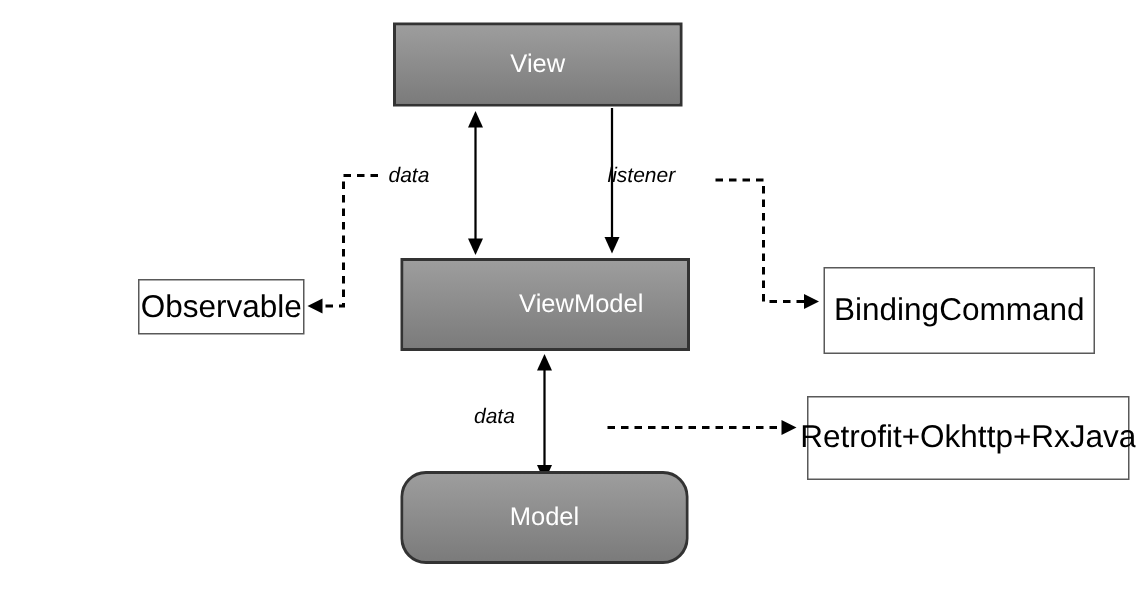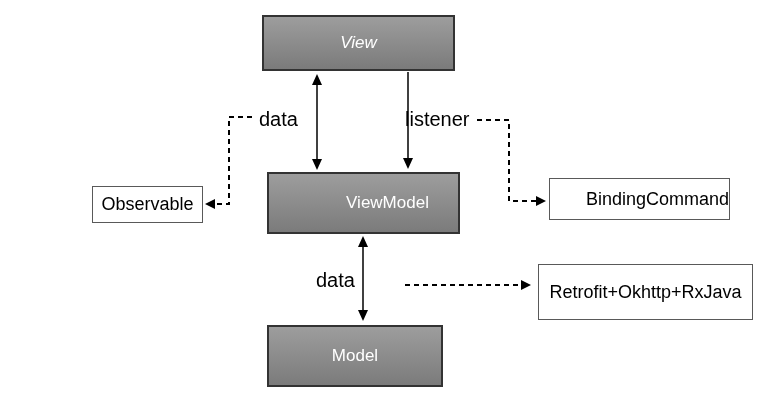--- a/index.html
+++ b/index.html
@@ -45,33 +45,34 @@
   .node.gray {
     background: linear-gradient(var(--node-fill-top, #9d9d9d), var(--node-fill-bottom, #7b7b7b));
     border: 2px solid var(--node-border, #333333);
     color: var(--node-text, #ffffff);
     font-size: 17px;
   }
   .node.plain {
     background: var(--plain-fill, #ffffff);
     border: 1px solid var(--plain-border, #595959);
     color: var(--text, #000000);
-    font-size: 18px;
+    font-size: 21px;
   }
-  .node-view      { left: 262px; top: 15px;  width: 193px; height: 56px; font-style: italic; }
+  .node-view      { left: 262px; top: 15px;  width: 193px; height: 56px; }
   .node-viewmodel { left: 267px; top: 172px; width: 193px; height: 62px; padding-left: 48px; }
-  .node-model     { left: 267px; top: 325px; width: 176px; height: 62px; }
+  .node-model     { left: 267px; top: 314px; width: 192px; height: 62px; border-radius: 17px; }
   .node-observable{ left: 92px;  top: 186px; width: 111px; height: 37px; }
-  .node-binding   { left: 549px; top: 178px; width: 181px; height: 42px; justify-content: flex-end; }
+  .node-binding   { left: 549px; top: 178px; width: 181px; height: 58px; }
   .node-retrofit  { left: 538px; top: 264px; width: 215px; height: 56px; }
   .edge-label {
     position: absolute;
-    font-size: 20px;
+    font-size: 14px;
     color: var(--text, #000000);
     white-space: nowrap;
+    font-style: italic;
   }
   .label-data-top    { left: 259px; top: 108px; }
   .label-listener    { left: 405px; top: 108px; }
   .label-data-bottom { left: 316px; top: 269px; }
 </style>
 </head>
 <body>
 
 <div class="canvas">
 

